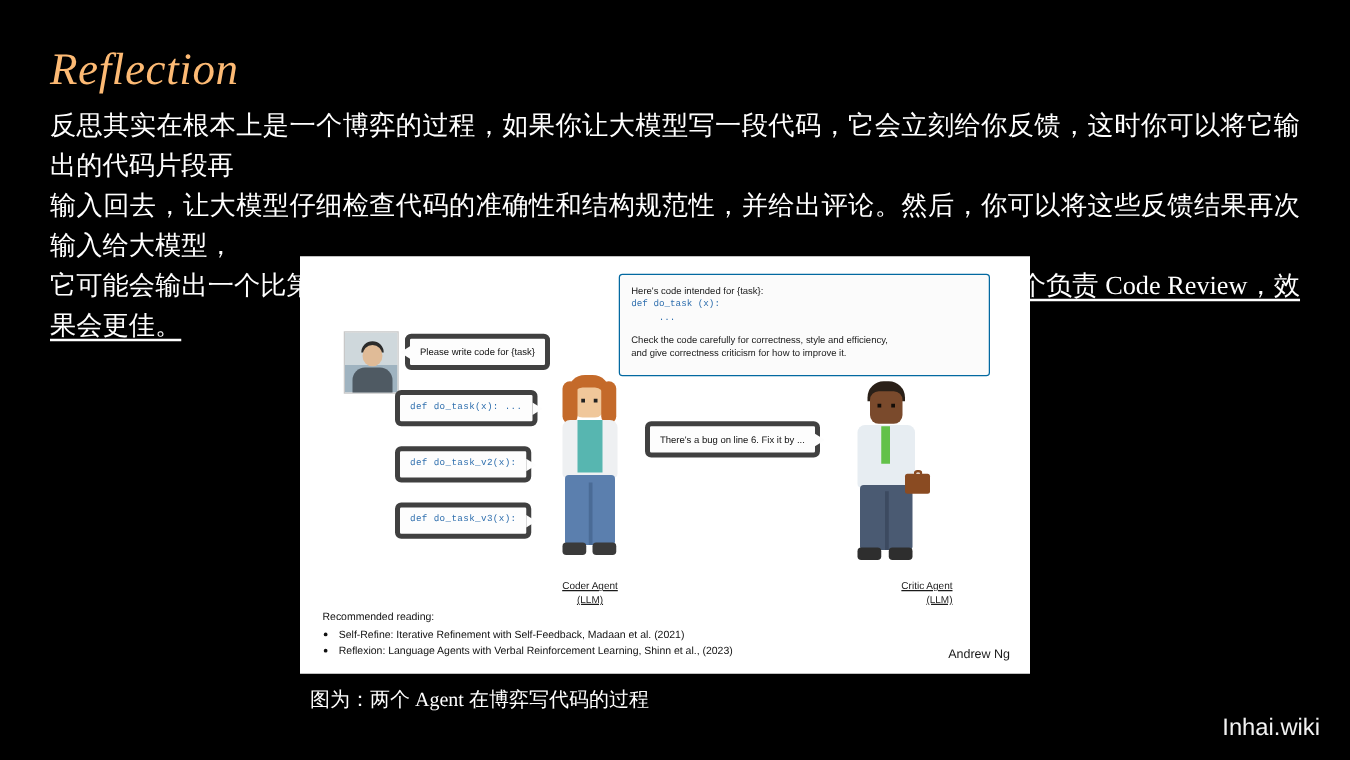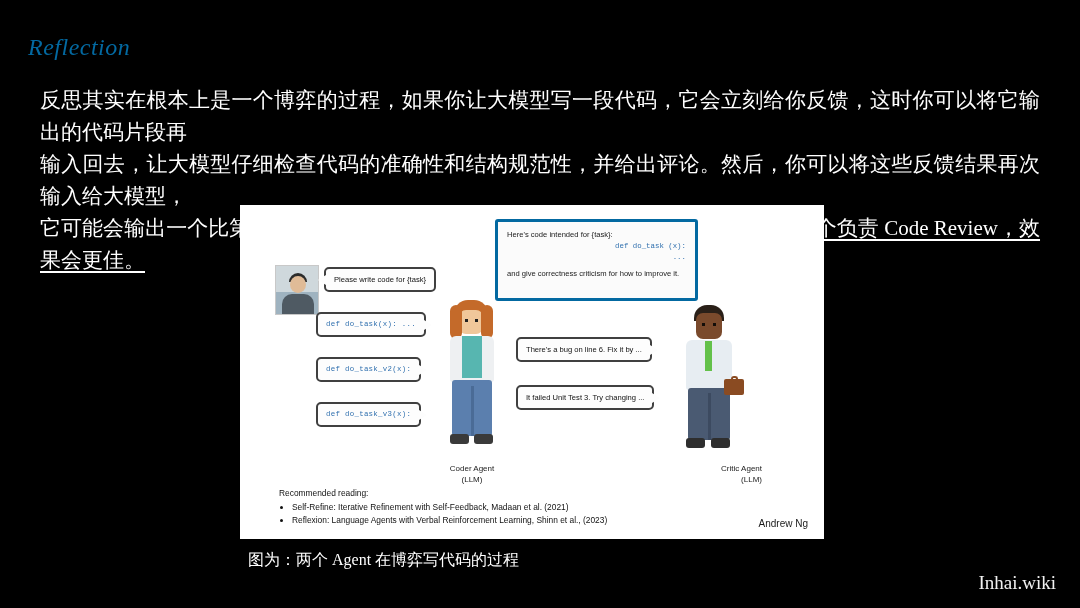--- a/index.html
+++ b/index.html
@@ -11,25 +11,25 @@
     font-family: "Liberation Sans", sans-serif;
   }
   .slide {
     position: relative;
     width: 1080px; height: 608px;
     background: #000;
     color: #ffffff;
   }
   .title {
     position: absolute;
-    left: 28px; top: 34px;
+    left: 40px; top: 34px;
     font-family: "Liberation Serif", serif;
     font-style: italic;
-    font-size: 24px;
-    color: #0369a1;
+    font-size: 36px;
+    color: #fdba74;
     letter-spacing: 0.5px;
   }
   .body-text {
     position: absolute;
     left: 40px; top: 84px;
     width: 1000px;
     font-family: "Liberation Serif", serif;
     font-size: 21px;
     line-height: 32px;
     color: #ffffff;
@@ -44,37 +44,37 @@
     width: 584px; height: 334px;
     background: #ffffff;
     overflow: hidden;
   }
   .fig-inner { position: absolute; inset: 0; }
 
   
   .prompt-box {
     position: absolute;
     left: 255px; top: 14px;
-    width: 203px; height: 82px;
+    width: 297px; height: 82px;
     background: #fbfbfb;
-    border: 3px solid #0369a1;
+    border: 1px solid #0369a1;
     border-radius: 3px;
     padding: 7px 9px;
     font-size: 7.6px;
     line-height: 11.5px;
     color: #1a1a1a;
   }
-  .code { font-family: "Liberation Mono", monospace; color: #2f6fae; font-size: 7.4px; text-align: right; }
+  .code { font-family: "Liberation Mono", monospace; color: #2f6fae; font-size: 7.4px; }
   .code-indent { padding-left: 22px; }
 
   
   .bubble {
     position: absolute;
     background: #fdfdfd;
-    border: 2px solid #404040;
+    border: 4px solid #404040;
     border-radius: 5px;
     padding: 5px 8px;
     font-size: 7.6px;
     line-height: 11px;
     color: #111;
     white-space: nowrap;
   }
   .bubble.code-bubble {
     font-family: "Liberation Mono", monospace;
     color: #2f6fae;
@@ -128,31 +128,31 @@
   .coder { left: 196px; top: 95px; width: 70px; height: 160px; }
   .critic { left: 432px; top: 100px; width: 72px; height: 155px; }
   .c-part { position: absolute; }
 
   .cap {
     position: absolute;
     text-align: center;
     font-size: 8px;
     line-height: 11px;
     color: #1a1a1a;
+    text-decoration: underline;
   }
   .cap-coder { left: 180px; top: 258px; width: 104px; }
   .cap-critic { left: 418px; top: 258px; width: 104px; text-align: right; }
 
   .reading {
     position: absolute;
     left: 18px; top: 282px;
     font-size: 8.4px;
     line-height: 13px;
     color: #111;
-    margin-left: 21px;
   }
   .reading ul { margin: 1px 0 0 0; padding-left: 13px; }
   .reading li { margin: 0; }
 
   .signature {
     position: absolute;
     right: 16px; bottom: 10px;
     font-size: 10px;
     color: #1a1a1a;
   }
@@ -160,21 +160,21 @@
   .fig-caption {
     position: absolute;
     left: 248px; top: 550px;
     font-family: "Liberation Serif", serif;
     font-size: 16px;
     color: #ffffff;
   }
   .wm {
     position: absolute;
     right: 24px; bottom: 14px;
-    font-family: Liberation Serif, serif;
+    font-family: Liberation Sans, sans-serif;
     font-size: 19px;
     color: #f2f2f2;
   }
 </style>
 </head>
 <body>
 
 <div class="slide">
 
   <div class="title">Reflection</div>
@@ -188,35 +188,35 @@
   </div>
 
   <div class="figure">
     <div class="fig-inner">
 
       <div class="prompt-box">
         <div>Here's code intended for {task}:</div>
         <div class="code">def do_task (x):</div>
         <div class="code code-indent">...</div>
         <div style="height:4px"></div>
+        <div>Check the code carefully for correctness, style and efficiency,</div>
         <div>and give correctness criticism for how to improve it.</div>
       </div>
 
       <div class="photo">
         <div class="hair"></div>
         <div class="head"></div>
         <div class="body"></div>
       </div>
 
       <div class="bubble b-write tail-l">Please write code for {task}</div>
       <div class="bubble code-bubble b-v1 tail-r">def do_task(x): ...</div>
       <div class="bubble code-bubble b-v2 tail-r">def do_task_v2(x):</div>
       <div class="bubble code-bubble b-v3 tail-r">def do_task_v3(x):</div>
       <div class="bubble b-bug tail-r">There's a bug on line 6. Fix it by ...</div>
-      <div class="bubble b-unit tail-r">It failed Unit Test 3. Try changing ...</div>
 
       <div class="char coder">
         <div class="c-part" style="left:18px; top:0; width:34px; height:26px; background:#c46a2a; border-radius:14px 14px 4px 4px;"></div>
         <div class="c-part" style="left:23px; top:10px; width:24px; height:24px; background:#f0c79a; border-radius:7px;"></div>
         <div class="c-part" style="left:29px; top:19px; width:3px; height:3px; background:#222;"></div>
         <div class="c-part" style="left:39px; top:19px; width:3px; height:3px; background:#222;"></div>
         <div class="c-part" style="left:14px; top:5px; width:12px; height:34px; background:#c46a2a; border-radius:6px;"></div>
         <div class="c-part" style="left:45px; top:5px; width:12px; height:34px; background:#c46a2a; border-radius:6px;"></div>
         <div class="c-part" style="left:14px; top:36px; width:44px; height:46px; background:#eef0f2; border-radius:6px 6px 3px 3px;"></div>
         <div class="c-part" style="left:26px; top:36px; width:20px; height:42px; background:#57b6b0;"></div>

